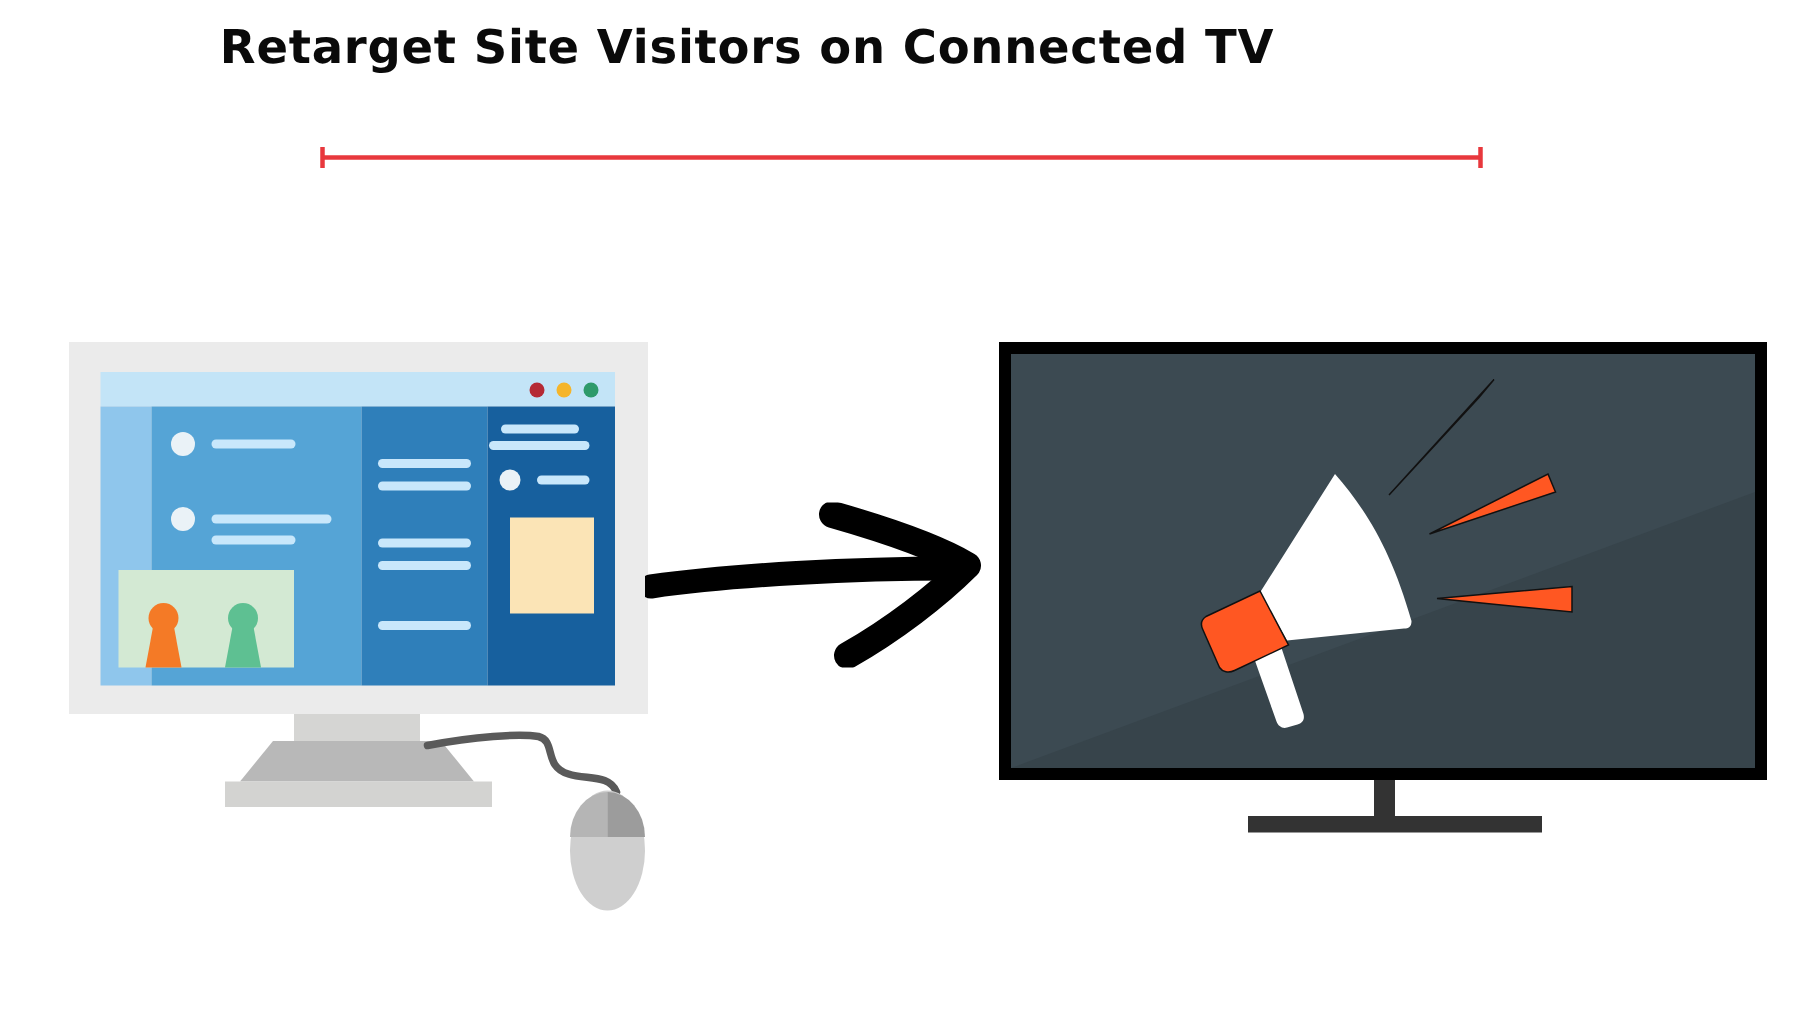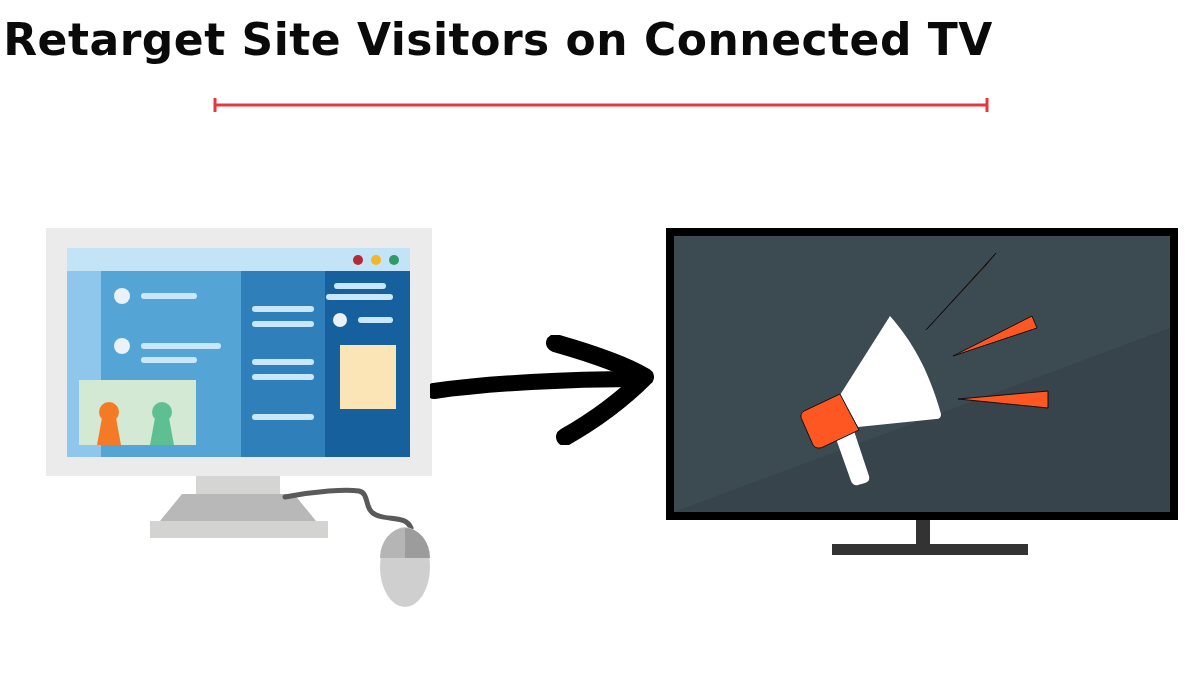--- a/index.html
+++ b/index.html
@@ -1,17 +1,17 @@
 <!DOCTYPE html>
 <html><head>
 <meta charset="utf-8">
 <style>
   html,body{margin:0;padding:0;background:#ffffff;}
   body{width:1200px;height:675px;position:relative;overflow:hidden;font-family:"Liberation Sans",sans-serif;}
-  .title{position:absolute;left:0;top:14px;width:996px;text-align:center;font-family:"DejaVu Sans",sans-serif;font-weight:bold;font-size:44px;color:#0a0a0a;letter-spacing:0.5px;}
+  .title{position:absolute;left:0;top:14px;width:996px;text-align:center;font-family:"DejaVu Sans",sans-serif;font-weight:bold;font-size:31px;color:#0a0a0a;letter-spacing:0.5px;}
   .divider{position:absolute;left:213px;top:96px;width:776px;height:18px;}
   .abs{position:absolute;}
   svg{display:block;}
 </style>
 </head>
 <body>
 
 <div class="title">Retarget Site Visitors on Connected TV</div>
 
 <div class="divider">

